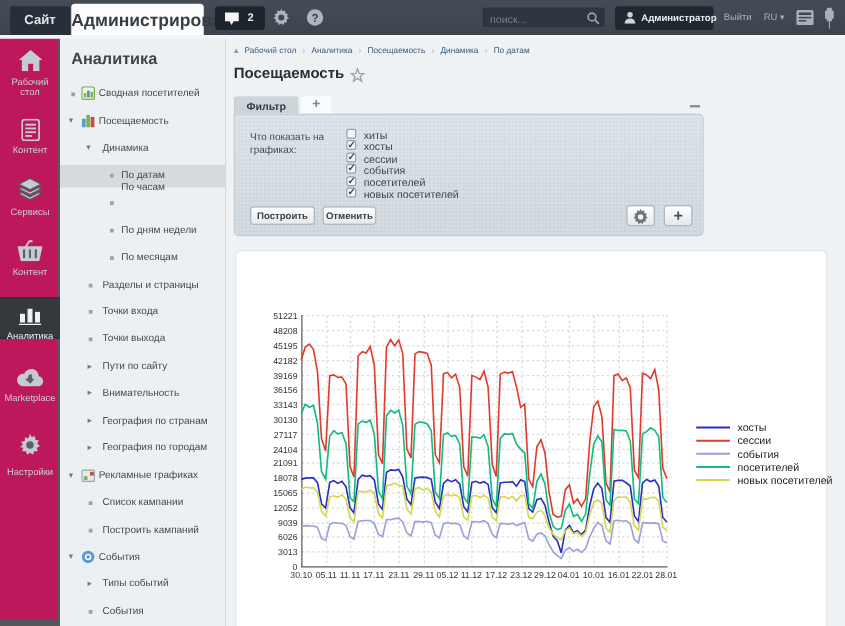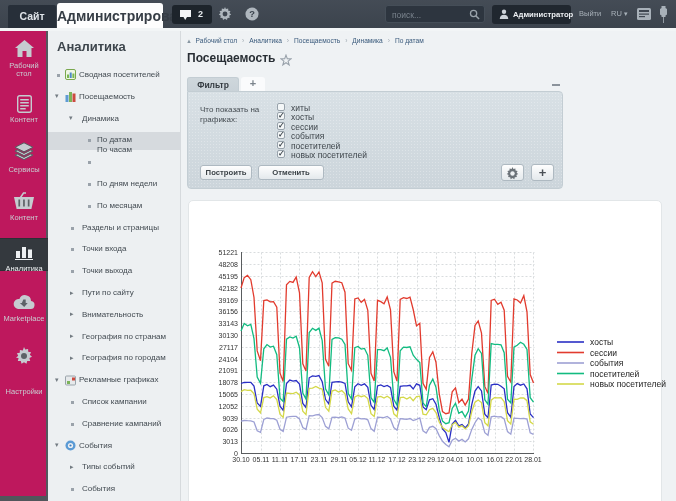--- a/index.html
+++ b/index.html
@@ -48,21 +48,21 @@
 #ftab{position:absolute;left:6px;top:46px;width:52px;height:14px;background:linear-gradient(#cfd7dc,#c9d2d8);border:1px solid #c3cdd3;border-bottom:none;border-radius:3px 3px 0 0;font-size:8.5px;font-weight:bold;color:#343b41;text-align:center;line-height:14px}
 #ptab{position:absolute;left:60px;top:46px;width:24px;height:14px;background:#fafbfc;border-radius:3px 3px 0 0;font-size:11px;font-weight:bold;color:#7a838b;text-align:center;line-height:13px}
 #fmin{position:absolute;left:371px;top:53px;width:8px;height:2px;background:#8b939b}
 #fbody{position:absolute;left:6px;top:60px;width:376px;height:98px;border-radius:0 4px 4px 4px;background:linear-gradient(#d8e0e5,#ccd5db);background-image:radial-gradient(rgba(255,255,255,.28) 0.7px,transparent 0.8px),linear-gradient(#d8e0e5,#ccd5db);background-size:3px 3px,100% 100%;border:1px solid #c3cdd3}
 #flabel{position:absolute;left:12px;top:13px;font-size:8px;color:#454c52;line-height:9.5px}
 .cbrow{position:absolute;left:103px;font-size:8.5px;color:#3f464c}
 .cb{position:absolute;left:89px;width:8px;height:8px;background:#f4f7f8;border:1px solid #98a2ab;border-radius:2px}
 .cb.ck:after{content:"\2713";position:absolute;left:0px;top:-2px;font-size:8px;color:#3c444b;font-weight:bold}
 .fbtn{position:absolute;top:73px;height:15px;background:linear-gradient(#fefefe,#e4e9ec);border:1px solid #aeb9c1;border-radius:3px;font-size:7.7px;font-weight:bold;color:#3b4247;text-align:center}
 #btn-build{left:12px;width:52px;line-height:14px}
-#btn-cancel{left:70px;width:66px;line-height:14px}
+#btn-cancel{left:70px;width:43px;line-height:14px}
 #btn-gear{position:absolute;left:313px;top:72px;width:23px;height:17px;background:linear-gradient(#fefefe,#e4e9ec);border:1px solid #aeb9c1;border-radius:3px}
 #btn-plus{position:absolute;left:343px;top:72px;width:23px;height:17px;background:linear-gradient(#fefefe,#e4e9ec);border:1px solid #aeb9c1;border-radius:3px;font-size:13px;font-weight:bold;color:#4a5056;text-align:center;line-height:15px}
 
 
 #panel{position:absolute;left:7px;top:169px;width:474px;height:332px;background:#fff;border:1px solid #e2e6e8;border-radius:5px}
 #ctitle{position:absolute;left:8px;top:15px;font-size:11.7px;color:#3a3e41}
 #chart{position:absolute;left:-188px;top:-200px}
 #chart text{font-size:7px;fill:#333}
 #chart text.lg{font-size:8.5px;fill:#222}
 .grid line{stroke:#d9dcde;stroke-width:1;stroke-dasharray:2,2}
@@ -145,21 +145,21 @@
         <rect x="13" y="5.5" width="4" height="8.5" fill="#eef1f3"></rect>
         <rect x="0" y="15" width="18" height="1.4" fill="#eef1f3"></rect>
       </svg><span style="display:block;margin-top:2px">Аналитика</span></div>
  <div class="ritem" style="top:263px"><svg width="22" height="16" viewBox="0 0 22 16">
         <path fill="#c6cbd0" d="M18 7a6 6 0 0 0-11.6-2A5 5 0 0 0 5 15h12a4 4 0 0 0 1-8z"></path>
         <path fill="#5d6267" d="M10.3 5.5h2.4V9h2L11.2 13 6.9 9h2z"></path>
       </svg><span style="display:block;margin-top:2px">Marketplace</span></div>
  <div class="ritem" style="top:316px"><svg width="18" height="18" viewBox="0 0 18 18">
         <path fill="#c6cbd0" d="M9 0l1.2 2.6 2.9-.7.1 2.9 2.9.5-1.3 2.5 2.2 1.9-2.6 1.4.8 2.8-3 .1-.7 2.8-2.5-1.6-2.5 1.6-.7-2.8-3-.1.8-2.8L1 10.7l2.2-1.9L1.9 6.3l2.9-.5.1-2.9 2.9.7z"></path>
         <circle cx="9" cy="9" r="3" fill="#5d6267"></circle>
-      </svg><span style="display:block;margin-top:20px">Настройки</span></div>
+      </svg><span style="display:block;margin-top:6px">Настройки</span></div>
 </div>
 <div id="menu">
 <h1>Аналитика</h1>
 <div id="mact"></div>
 <div class="sq" style="left:9px;top:43px"></div>
 <svg width="11" height="11" viewBox="0 0 11 11" style="position:absolute;left:17px;top:38px">
       <rect x="0.5" y="0.5" width="10" height="10" rx="1.5" fill="#eef6e4" stroke="#7aa84f"></rect>
       <rect x="2" y="5.5" width="2" height="3.5" fill="#79b84f"></rect>
       <rect x="4.7" y="3.5" width="2" height="5.5" fill="#4f89c8"></rect>
       <rect x="7.4" y="4.5" width="2" height="4.5" fill="#79b84f"></rect>
@@ -199,21 +199,21 @@
 <span class="mrk" style="left:7px;top:345px">▾</span>
 <svg width="11" height="11" viewBox="0 0 11 11" style="position:absolute;left:17px;top:344px">
       <rect x="0.5" y="1" width="10" height="9" rx="1" fill="#e6e9eb" stroke="#9aa4ab"></rect>
       <rect x="2" y="6" width="3" height="3" fill="#7cb45a"></rect>
       <rect x="7" y="2.5" width="3" height="3" fill="#cc4a3f"></rect>
     </svg>
 <div class="mi" style="left:31px;top:344px">Рекламные графиках</div>
 <div class="sq" style="left:23px;top:370px"></div>
 <div class="mi" style="left:34px;top:366px">Список кампании</div>
 <div class="sq" style="left:23px;top:392px"></div>
-<div class="mi" style="left:34px;top:388px">Сравнение кампаний</div>
+<div class="mi" style="left:34px;top:388px">Построить кампаний</div>
 <span class="mrk" style="left:7px;top:410px">▾</span>
 <svg width="11" height="11" viewBox="0 0 11 11" style="position:absolute;left:17px;top:409px">
       <circle cx="5.5" cy="5.5" r="5" fill="#5b9bd5"></circle>
       <circle cx="5.5" cy="5.5" r="2.6" fill="#eef0f2"></circle>
       <circle cx="5.5" cy="5.5" r="1.1" fill="#3c7cbf"></circle>
     </svg>
 <div class="mi" style="left:31px;top:410px">События</div>
 <span class="mrk" style="left:22px;top:432px">▸</span>
 <div class="mi" style="left:34px;top:431px">Типы событий</div>
 <div class="sq" style="left:23px;top:457px"></div>

